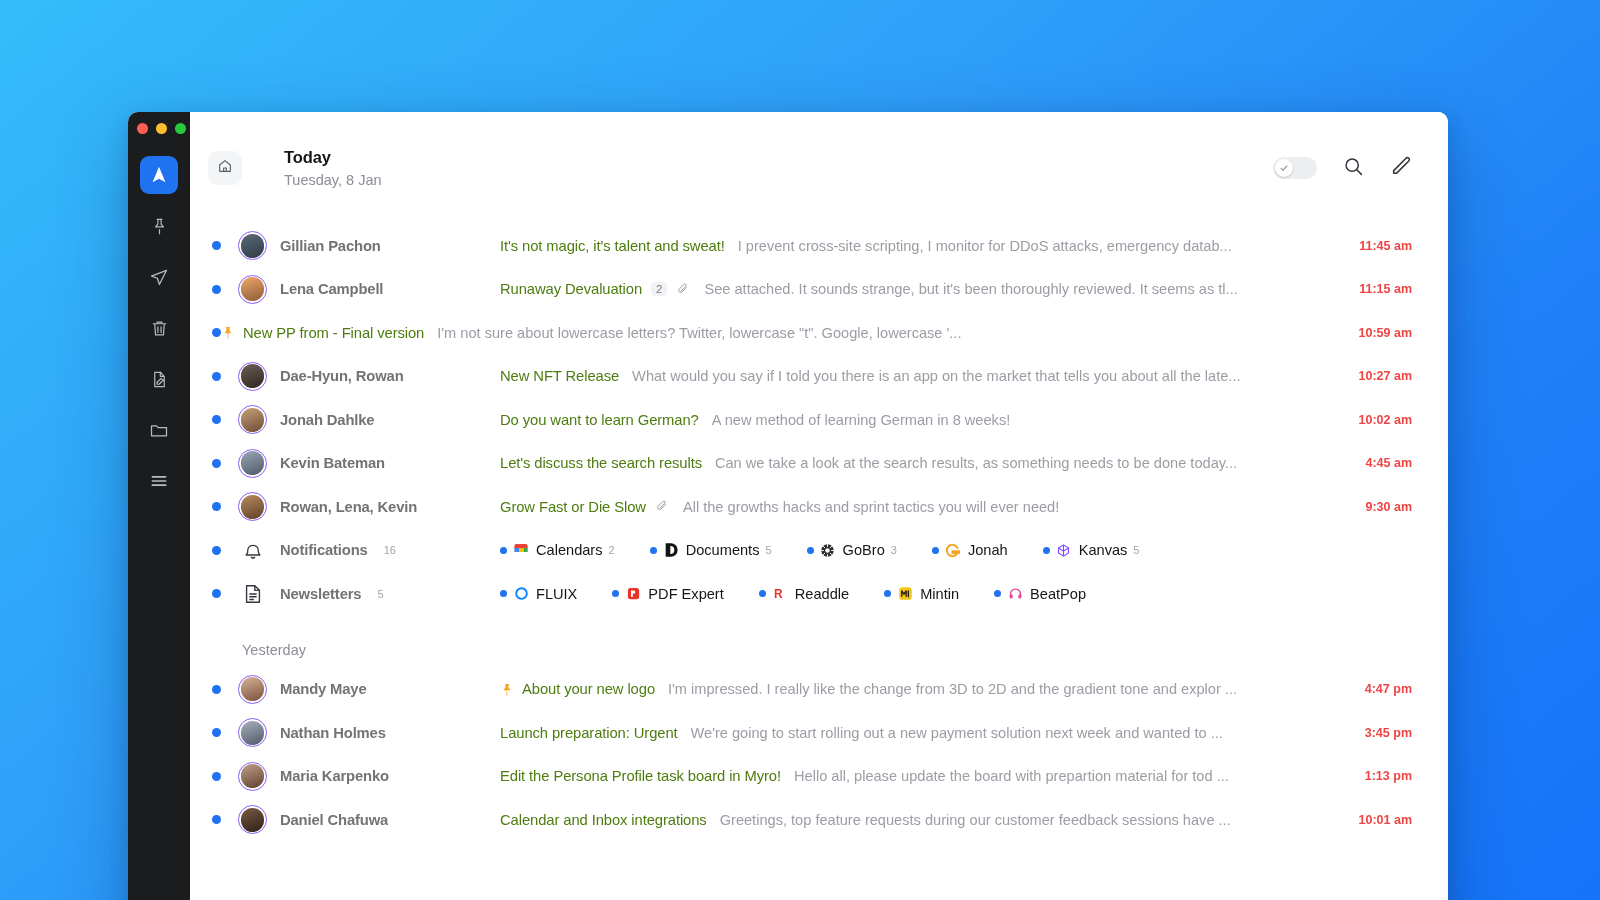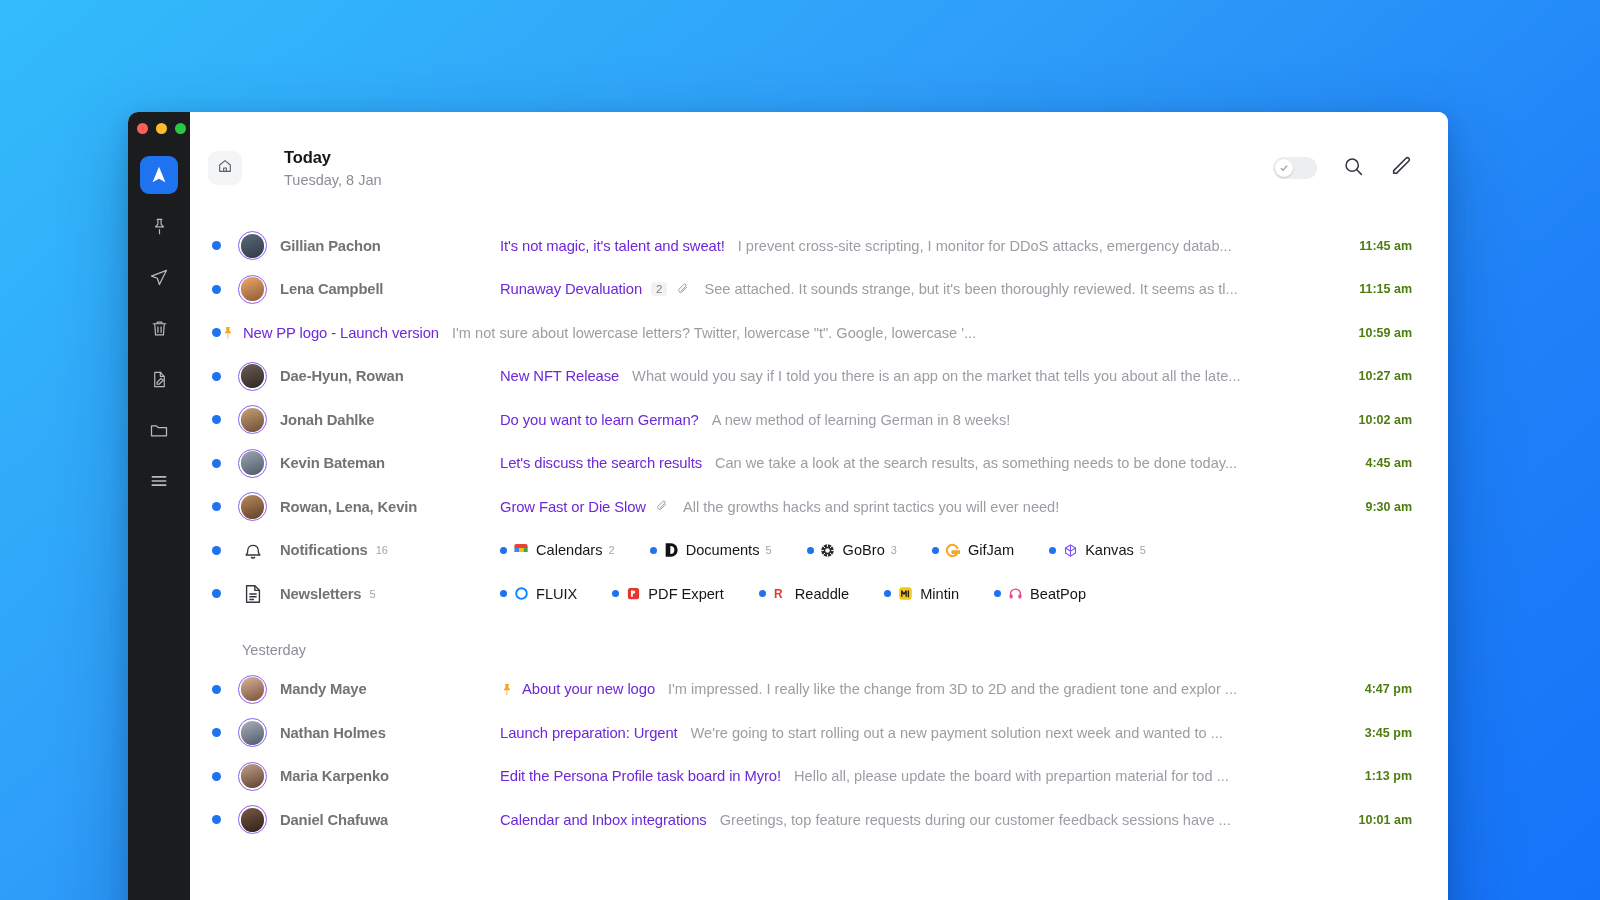--- a/index.html
+++ b/index.html
@@ -120,37 +120,37 @@
 
   .sys-icon {
     width: 29px; height: 29px; flex: 0 0 29px;
     display: flex; align-items: center; justify-content: center;
   }
   .who-name {
     font-size: 14.8px; font-weight: bold; color: #737373;
     margin-left: 13px; white-space: nowrap; overflow: hidden; text-overflow: ellipsis;
     letter-spacing: -.15px;
   }
-  .who-count { font-size: 11px; color: #a2a5ad; margin-left: 8px; flex: 0 0 auto; }
+  .who-count { font-size: 11px; color: #a2a5ad; margin-left: 16px; flex: 0 0 auto; }
 
   .msg { flex: 1; display: flex; align-items: center; min-width: 0; gap: 0; }
   .pin-icon { margin-right: 7px; display: inline-flex; flex: 0 0 auto; }
-  .subject { font-size: 14.8px; color: #6d28d9; white-space: nowrap; flex: 0 0 auto; letter-spacing: -.1px; }
+  .subject { font-size: 14.8px; color: #4d7c0f; white-space: nowrap; flex: 0 0 auto; letter-spacing: -.1px; }
   .badge {
     font-size: 11.5px; color: #7c7f87; background: #f1f2f4;
     border-radius: 4px; padding: 1px 5px; margin-left: 9px; flex: 0 0 auto;
   }
   .clip { margin-left: 9px; display: inline-flex; flex: 0 0 auto; }
   .preview {
     font-size: 14.6px; color: #9a9da4;
     margin-left: 13px;
     white-space: nowrap; overflow: hidden; text-overflow: ellipsis;
     min-width: 0;
   }
-  .time { font-size: 12.5px; color: #4d7c0f; font-weight: bold; margin-left: 18px; flex: 0 0 auto; width: 58px; text-align: right; }
+  .time { font-size: 12.5px; color: #ef4444; font-weight: bold; margin-left: 18px; flex: 0 0 auto; width: 58px; text-align: right; }
 
   
   .apps { display: flex; align-items: center; flex: 1; min-width: 0; gap: 16px; }
   .chip { display: flex; align-items: center; flex: 0 0 auto; margin-right: 19px; }
   .chip .cdot { width: 7px; height: 7px; border-radius: 50%; background: #1f72f0; flex: 0 0 7px; }
   .chip .cicon { width: 16px; height: 16px; margin-left: 6px; display: flex; align-items: center; justify-content: center; flex: 0 0 16px; }
   .chip .cname { font-size: 14.6px; color: #15161a; margin-left: 7px; white-space: nowrap; }
   .chip .ccount { font-size: 11px; color: #a2a5ad; margin-left: 6px; }
 
   .avt1 { background: linear-gradient(160deg,#5c6a78,#2f3a46); }
@@ -308,21 +308,21 @@
           <span class="time">11:15 am</span>
         </div>
         <div class="row">
           <span class="dot"></span>
           <div class="msg">
             <span class="pin-icon" style="display: flex; align-items: center; justify-content: center;">
               <svg width="15" height="15" viewBox="0 0 24 24" fill="#f5a623">
                 <path d="M9.5 3h5v1.2l-1 .6v4.4l2.5 2.6v1.4h-4.4V21l-.6.9-.6-.9v-7.8H6v-1.4l2.5-2.6V4.8l-1-.6z"></path>
               </svg>
             </span>
-            <span class="subject">New PP logo - Launch version</span>
+            <span class="subject">New PP from - Final version</span>
             <span class="preview">I'm not sure about lowercase letters? Twitter, lowercase "t". Google, lowercase '...</span>
           </div>
           <span class="time">10:59 am</span>
         </div>
         <div class="row">
           <span class="dot"></span>
           <div class="who">
             <div class="avatar">
               <div class="inner avt4"></div>
             </div>
@@ -434,21 +434,21 @@
               <span class="cname">GoBro</span>
               <span class="ccount">3</span>
             </div>
             <div class="chip">
               <span class="cdot"></span>
               <span class="cicon" style="display: flex; align-items: center; justify-content: center;">
                 <svg width="15" height="15" viewBox="0 0 24 24">
                   <path d="M20 8a9 9 0 1 0 0 8h-8v-3h11v3" fill="none" stroke="#f5a623" stroke-width="3.2" stroke-linecap="round"></path>
                 </svg>
               </span>
-              <span class="cname">GifJam</span>
+              <span class="cname">Jonah</span>
             </div>
             <div class="chip">
               <span class="cdot"></span>
               <span class="cicon" style="display: flex; align-items: center; justify-content: center;">
                 <svg width="15" height="15" viewBox="0 0 24 24" fill="none" stroke="#7c4dff" stroke-width="1.8">
                   <path d="M12 3 4 8v8l8 5 8-5V8z" stroke-linejoin="round"></path>
                   <path d="M12 3v18M4 8l8 5 8-5"></path>
                 </svg>
               </span>
               <span class="cname">Kanvas</span>

